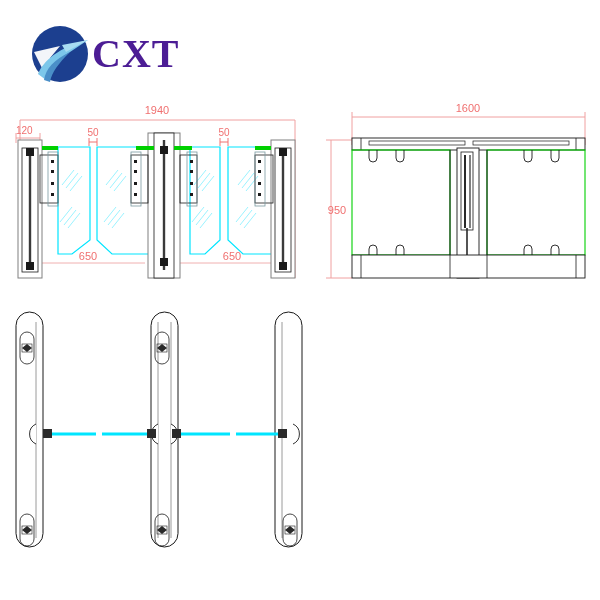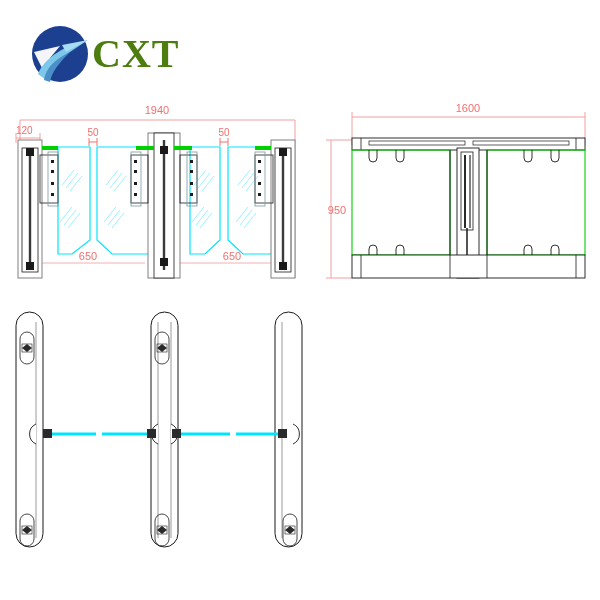--- a/index.html
+++ b/index.html
@@ -1,21 +1,21 @@
 <!DOCTYPE html>
 <html><head>
 <meta charset="utf-8">
 <style>
   html,body{margin:0;padding:0;background:#ffffff;}
   body{width:600px;height:600px;position:relative;overflow:hidden;
        font-family:"Liberation Serif",serif;}
   #root{position:absolute;inset:0;}
   .svgwrap{position:absolute;left:0;top:0;width:600px;height:600px;}
   .logo-text{position:absolute;left:92px;top:32px;font-family:"Liberation Serif",serif;
-             font-size:40px;font-weight:bold;letter-spacing:1px;color:#4d7c0f;
+             font-size:40px;font-weight:bold;letter-spacing:1px;color:#4c1d95;
              line-height:44px;}
   text{font-family:"Liberation Sans",sans-serif;}
 </style>
 </head>
 <body>
 
 <div id="root">
 
   <svg class="svgwrap" viewBox="0 0 600 600">
 

